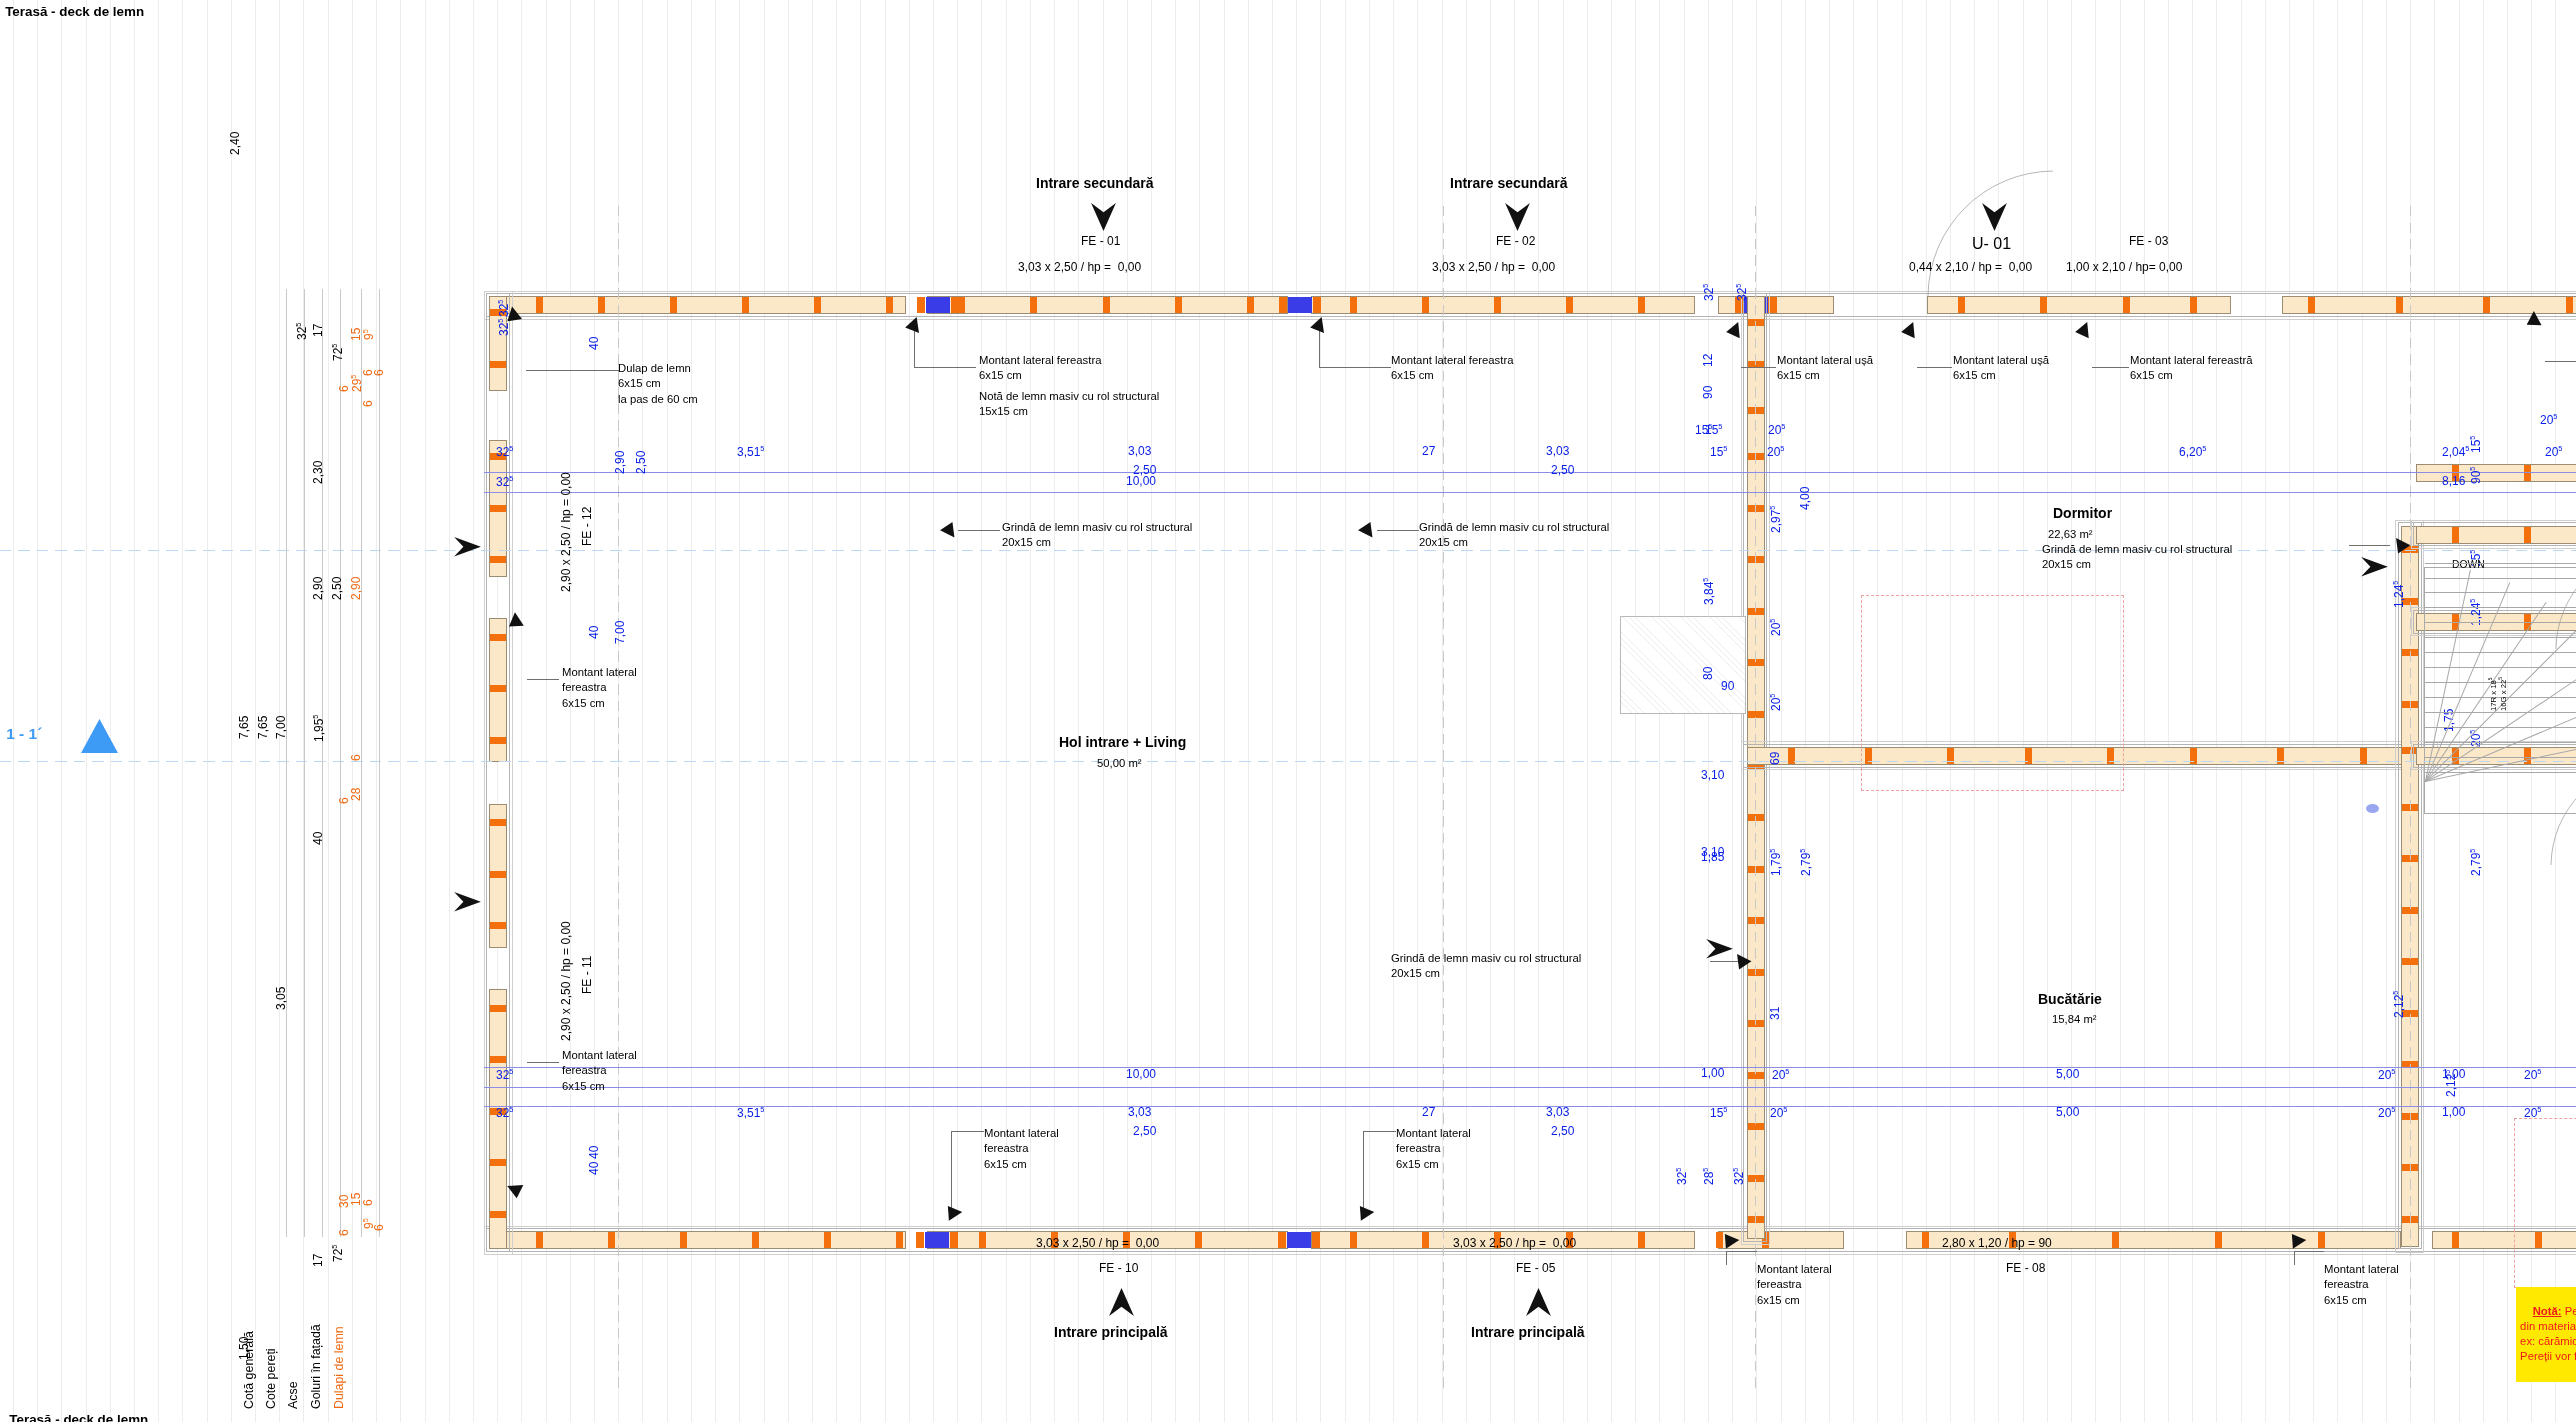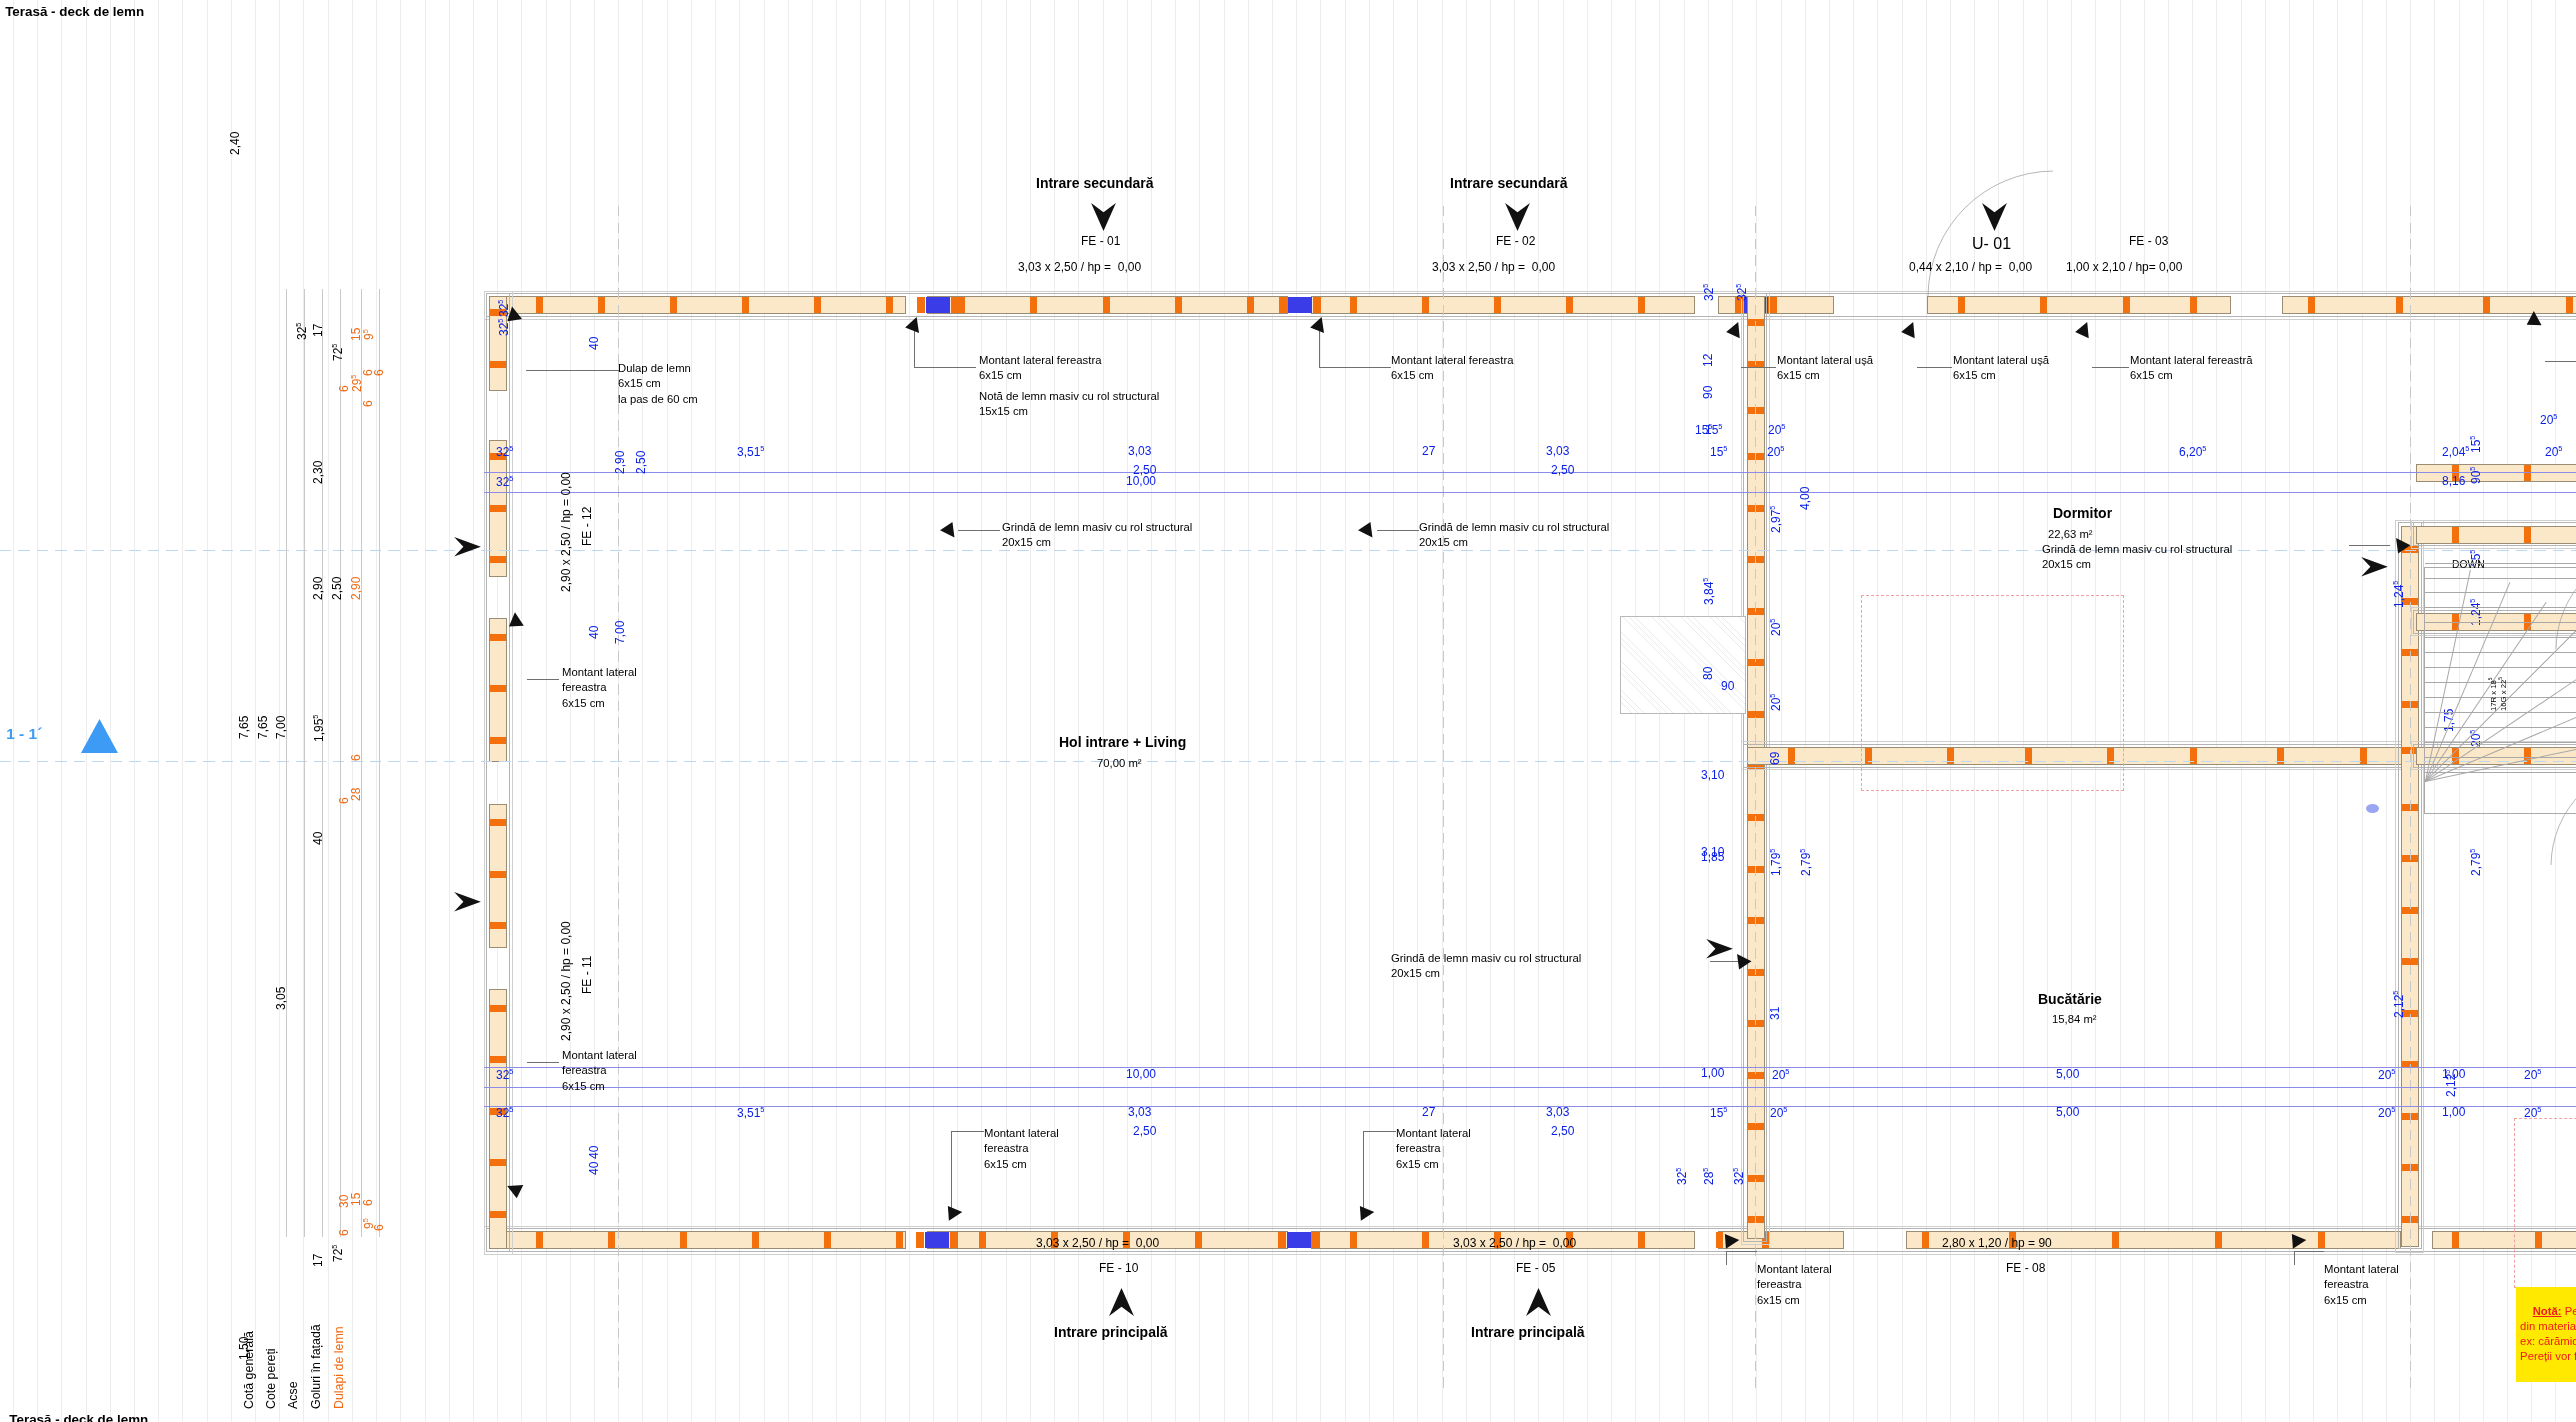--- a/index.html
+++ b/index.html
@@ -545,21 +545,21 @@
       <div class="txt blk" style="left:1516px;top:1261px;font-size:12px;">FE - 05</div>
       <svg style="position:absolute;left:1525px;top:1287px;" width="27" height="30" viewBox="0 0 52 58">
         <path d="M26,2 L2,56 L26,38 L50,56 Z" fill="#111"></path>
       </svg>
       <div class="txt blk b" style="left:1471px;top:1324px;font-size:14px;">Intrare principală</div>
       <div class="txt blk" style="left:1942px;top:1236px;font-size:12px;">2,80 x 1,20 / hp = 90</div>
       <div class="txt blk" style="left:2006px;top:1261px;font-size:12px;">FE - 08</div>
     </div>
 
   <div class="txt b blk" style="left:1059px;top:734px;font-size:14px;">Hol intrare + Living</div>
-  <div class="txt blk" style="left:1097px;top:756px;font-size:11.3px;">70,00 m²</div>
+  <div class="txt blk" style="left:1097px;top:756px;font-size:11.3px;">50,00 m²</div>
 
   <div class="txt b blk" style="left:2053px;top:505px;font-size:14px;">Dormitor</div>
   <div class="txt blk" style="left:2048px;top:527px;font-size:11.3px;">22,63 m²</div>
   <div class="txt blk" style="left:2042px;top:542px;font-size:11.3px;">Grindă de lemn masiv cu rol structural</div>
   <div class="txt blk" style="left:2042px;top:557px;font-size:11.3px;">20x15 cm</div>
 
   <div class="txt b blk" style="left:2038px;top:991px;font-size:14px;">Bucătărie</div>
   <div class="txt blk" style="left:2052px;top:1012px;font-size:11.3px;">15,84 m²</div>
 
 

